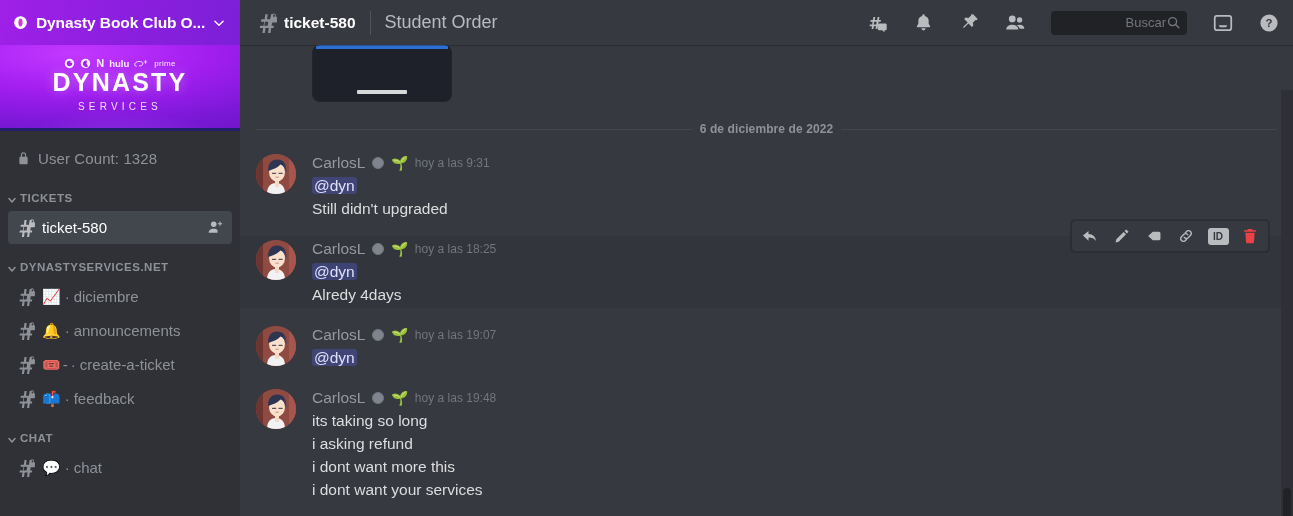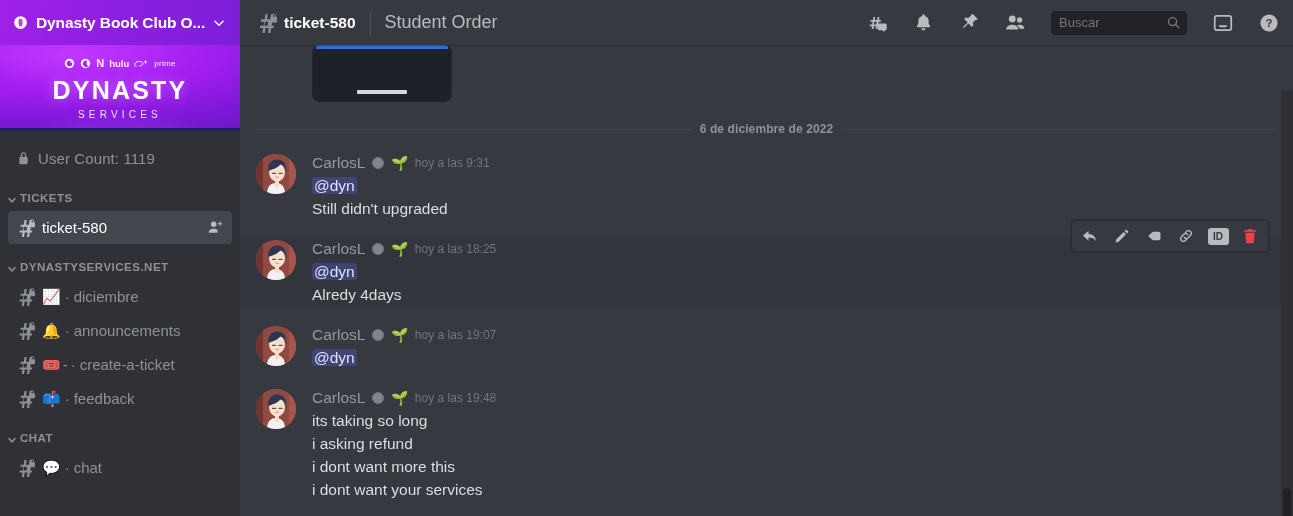--- a/index.html
+++ b/index.html
@@ -53,21 +53,20 @@
   }
   .banner-logos {
     display: flex; align-items: center; gap: 5px;
     margin-top: 12px; height: 13px; position: relative; z-index: 2;
     opacity: .93;
   }
   .blogo { font-size: 8.5px; color: #fff; line-height: 1; display: flex; align-items: center; }
   .blogo svg { display: block; }
   .banner-title {
     position: relative; z-index: 2;
-    margin-top: 8px;
     color: #ffffff; font-size: 25px; font-weight: bold;
     letter-spacing: 2.2px; line-height: 1;
     text-shadow: 0 0 12px rgba(255,255,255,.35);
   }
   .banner-sub {
     position: relative; z-index: 2;
     margin-top: 6px;
     color: #f0e0ff; font-size: 10px; letter-spacing: 4.2px;
   }
 
@@ -112,21 +111,21 @@
     display: flex; align-items: center;
     padding: 0 12px 0 16px;
     background: #36393f;
     box-shadow: 0 1px 0 rgba(4,4,5,.2), 0 1.5px 0 rgba(6,6,7,.05);
     z-index: 3;
   }
   .topbar .tb-hash { width: 22px; height: 22px; flex: 0 0 22px; margin-right: 6px; }
   .topbar .tb-name { color: #fff; font-size: 15.5px; font-weight: bold; }
   .topbar .tb-div { width: 1px; height: 24px; background: #4f545c; margin: 0 14px; }
   .topbar .tb-topic { color: #b9bbbe; font-size: 18px; }
-  .topbar .tb-right { margin-left: auto; display: flex; align-items: center; gap: 22px; }
+  .topbar .tb-right { margin-left: auto; display: flex; align-items: center; gap: 22px; text-align: right; }
   .tb-icon { width: 24px; height: 24px; display: flex; align-items: center; justify-content: center; }
   .searchbox {
     width: 136px; height: 24px; background: #202225; border-radius: 4px;
     display: flex; align-items: center; padding: 0 6px 0 8px; margin: 0 2px;
   }
   .searchbox .sb-ph { flex: 1 1 auto; color: #72767d; font-size: 13px; }
   .searchbox .sb-ico { width: 15px; height: 15px; flex: 0 0 15px; }
 
   .msgscroll { flex: 1 1 auto; position: relative; overflow: hidden; }
 
@@ -252,21 +251,21 @@
       <div class="banner-title">DYNASTY</div>
       <div class="banner-sub">SERVICES</div>
     </div>
 
     <div class="usercount">
       <span class="lock-i">
         <svg viewBox="0 0 24 24" width="15" height="15" fill="#8e9297">
           <path d="M12 2a4.2 4.2 0 0 0-4.2 4.2V9H7a1.6 1.6 0 0 0-1.6 1.6v8.8A1.6 1.6 0 0 0 7 21h10a1.6 1.6 0 0 0 1.6-1.6v-8.8A1.6 1.6 0 0 0 17 9h-.8V6.2A4.2 4.2 0 0 0 12 2zm0 1.9a2.3 2.3 0 0 1 2.3 2.3V9H9.7V6.2A2.3 2.3 0 0 1 12 3.9z"></path>
         </svg>
       </span>
-      <span class="uc-text">User Count: 1119</span>
+      <span class="uc-text">User Count: 1328</span>
     </div>
 
     <div id="cat-list">
         <div class="cat">
           <span class="cat-chev"><svg viewBox="0 0 24 24" width="12" height="12" fill="none" stroke="#8e9297" stroke-width="3" stroke-linecap="round" stroke-linejoin="round">
               <polyline points="6,9 12,16 18,9"></polyline>
             </svg></span>
           <span class="cat-name">TICKETS</span>
         </div>
         <div class="chan active">

